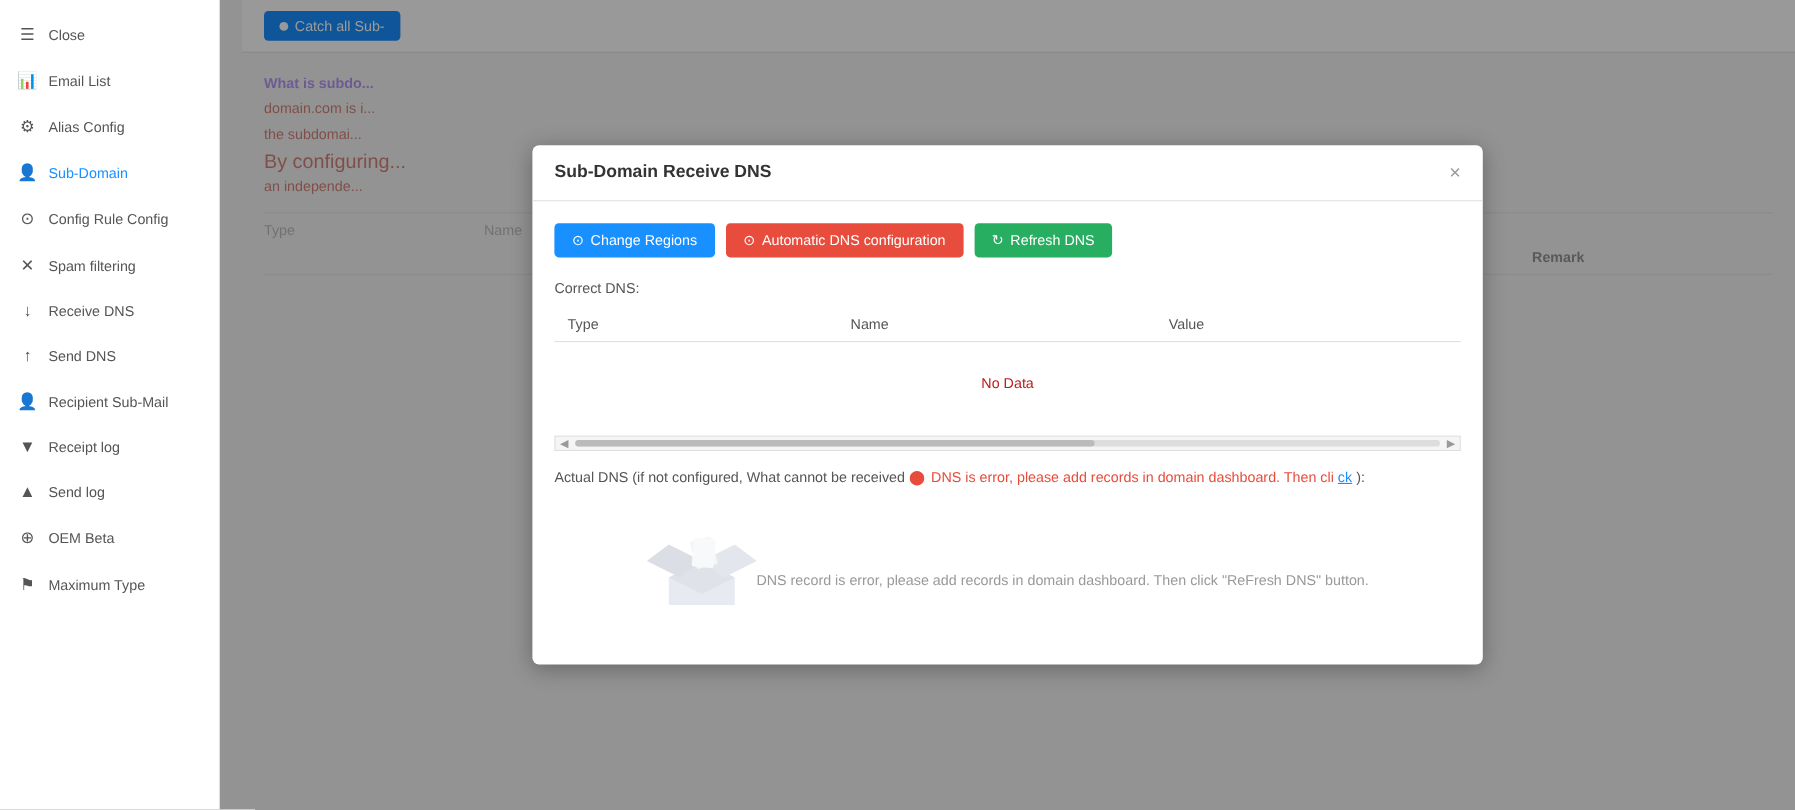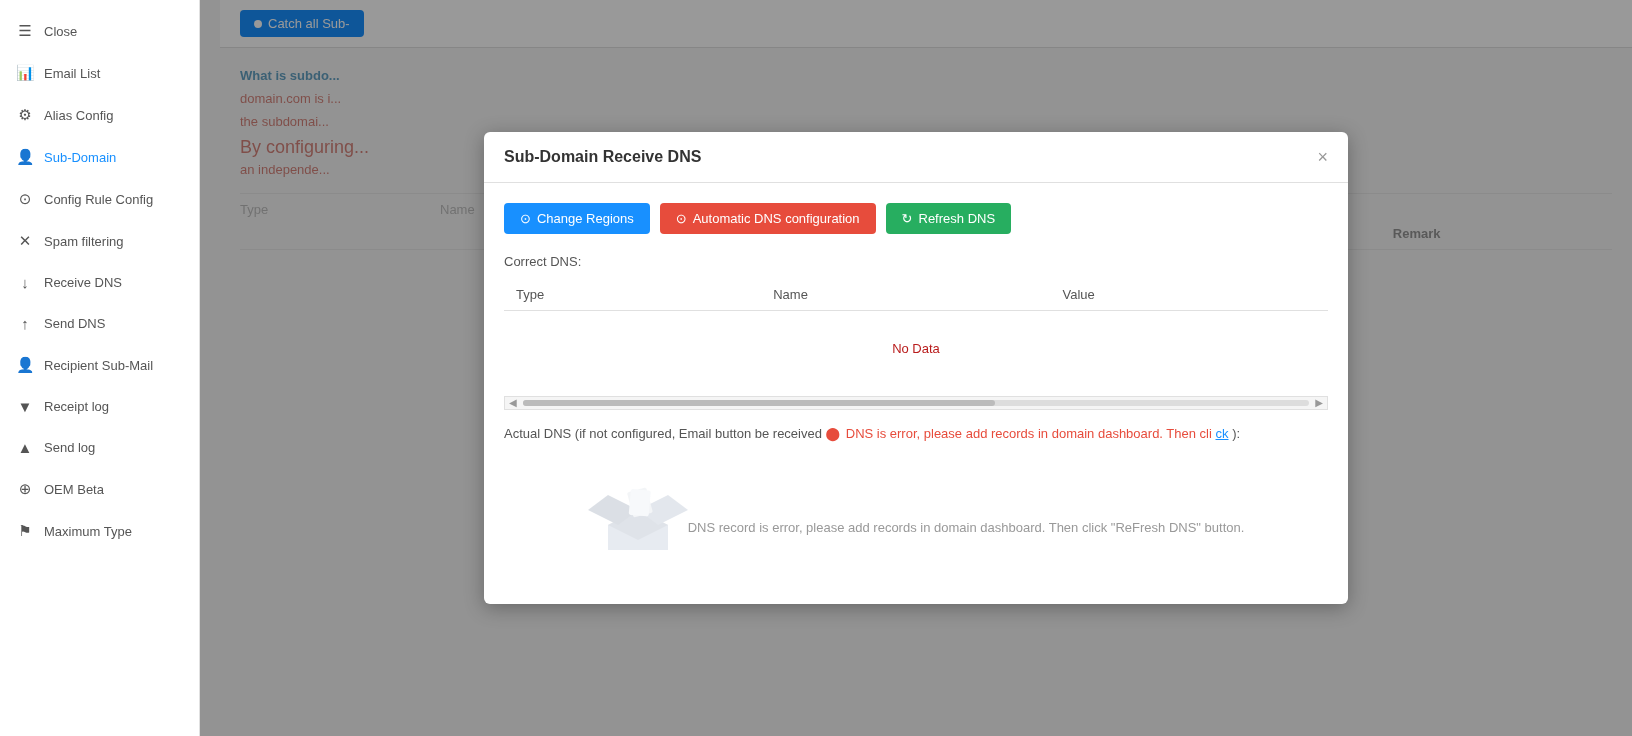--- a/index.html
+++ b/index.html
@@ -300,21 +300,21 @@
 <div class="main-content">
 
   <div class="top-bar">
     <button class="tab-button">
       <span class="dot"></span>
       <span>Catch all Sub-</span>
     </button>
   </div>
 
   <div class="content-area" style="opacity:0.6;">
-    <div class="bg-warning" style="color:#0369a1; font-weight:bold; margin-bottom:8px;">What is subdo...</div>
+    <div class="bg-warning" style="color:#8b5cf6; font-weight:bold; margin-bottom:8px;">What is subdo...</div>
     <div class="bg-warning">domain.com is i...</div>
     <div class="bg-warning">the subdomai...</div>
     <div style="color:#c0392b; font-size:18px; margin-bottom:4px;">By configuring...</div>
     <div style="color:#c0392b; font-size:13px;">an independe...</div>
     <div class="bg-table-header">
       <div>Type</div>
       <div>Name</div>
       <div>Value</div>
       <div class="bg-remark">Remark</div>
     </div>
@@ -365,21 +365,21 @@
 
         <div class="scroll-bar-container">
           <span class="scroll-arrow">◀</span>
           <div class="scroll-track">
             <div class="scroll-thumb"></div>
           </div>
           <span class="scroll-arrow">▶</span>
         </div>
 
         <div class="actual-dns">
-          <span>Actual DNS (if not configured, Email button be received </span>
+          <span>Actual DNS (if not configured, What cannot be received </span>
           <span class="error-dot" style="color:#e74c3c;">⬤</span>
           <span class="error-text" style="color:#e74c3c;">DNS is error, please add records in domain dashboard. Then cli</span>
           <span class="link-text" style="color:#1890ff; text-decoration:underline; cursor:pointer;">ck</span>
           <span>):</span>
         </div>
 
         <div class="empty-state">
 
           <div class="empty-icon box-svg">
             <svg width="100" height="80" viewBox="0 0 100 80" xmlns="http://www.w3.org/2000/svg">

